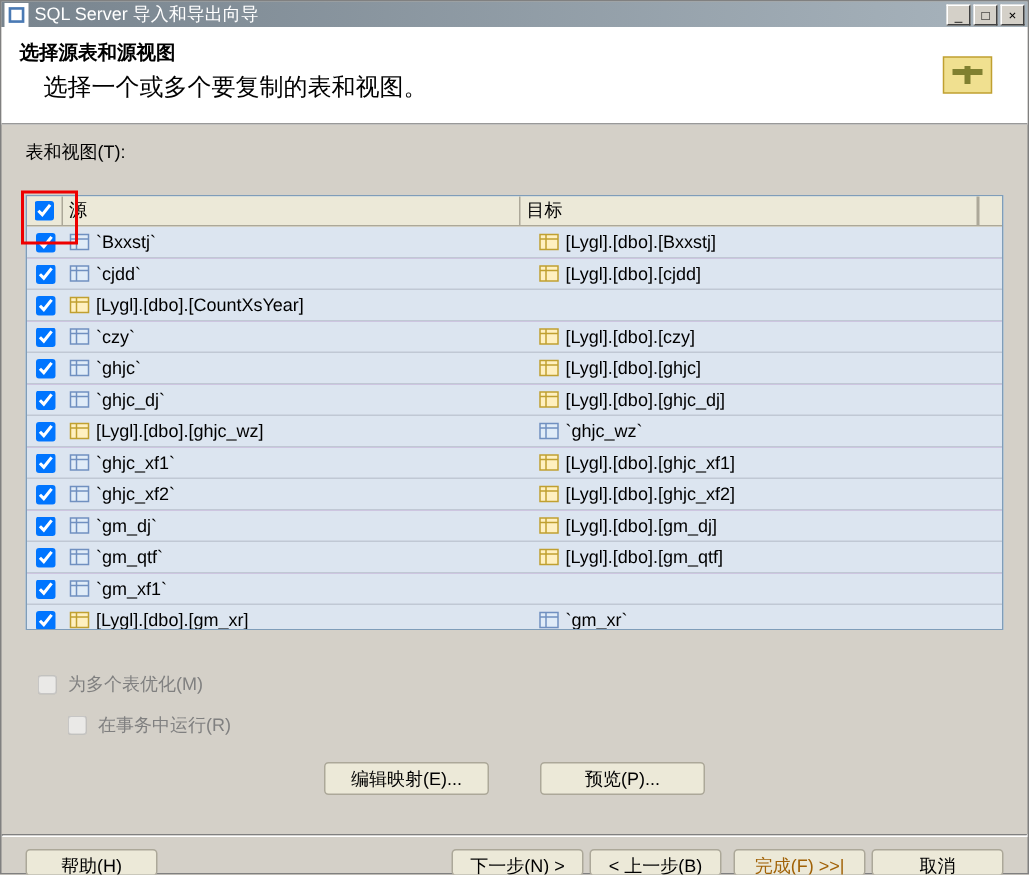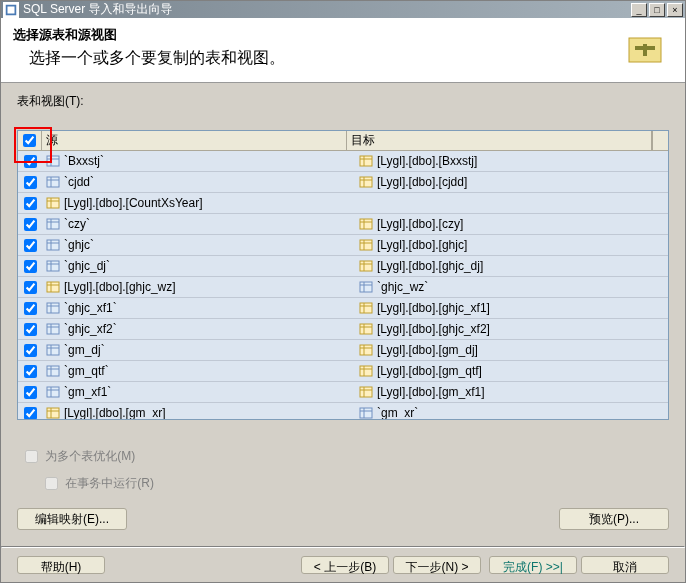--- a/index.html
+++ b/index.html
@@ -32,29 +32,29 @@
 .cell-chk { width: 24px; justify-content: center; }
 .cell-src { flex: 1; min-width: 300px; gap: 4px; }
 .cell-tgt { flex: 1; min-width: 290px; gap: 4px; }
 .tbl-icon { width: 14px; height: 14px; display: inline-flex; }
 .tbl-icon svg { width: 14px; height: 14px; }
 input[type=checkbox] { width: 13px; height: 13px; }
 .options { margin-top: 28px; padding-left: 6px; color: #808080; }
 .options label { display: block; margin-bottom: 10px; padding-left: 2px; }
 .options input { margin-right: 4px; vertical-align: middle; }
 .indent { margin-left: 20px; }
-.mid-buttons { display: flex; justify-content: space-between; gap: 34px; padding: 6px 16px 16px 16px; }
+.mid-buttons { display: flex; justify-content: center; gap: 34px; padding: 6px 16px 26px 16px; }
 .mid-buttons button { width: 110px; height: 22px; }
 .sep { border-top: 1px solid #808080; border-bottom: 1px solid #fff; margin: 0; }
 .footer { display: flex; padding: 8px 16px; align-items: center; }
 .footer .left { }
 .footer .right { margin-left: auto; display: flex; gap: 8px; }
 .footer .pair { display: flex; gap: 4px; }
 button { background: #ece9d8; border: 1px solid #aca899; border-radius: 3px; font-size: 12px; padding: 2px 8px; font-family: inherit; }
-button:disabled { color: #0f766e; }
+button:disabled { color: #a16207; }
 .footer button { width: 88px; height: 18px; }
 </style>
 </head>
 <body>
 
 <div class="window">
   <div class="titlebar">
     <span class="title-icon">
       <svg viewBox="0 0 16 16">
           <rect x="2" y="2" width="12" height="12" fill="#4a7ab4"></rect>
@@ -368,30 +368,20 @@
             <div class="cell cell-src">
               <span class="tbl-icon">
                 <svg viewBox="0 0 14 14">
                   <rect x="1" y="2" width="12" height="10" fill="#e0ecf8" stroke="#7090c0"></rect>
                   <line x1="1" y1="5" x2="13" y2="5" stroke="#7090c0"></line>
                   <line x1="5" y1="2" x2="5" y2="12" stroke="#7090c0"></line>
                 </svg>
               </span>
               <span>`gm_xf1`</span>
             </div>
-            <div class="cell cell-tgt">
-              <span class="tbl-icon">
-                <svg viewBox="0 0 14 14">
-                  <rect x="1" y="2" width="12" height="10" fill="#fff0c0" stroke="#c0a030"></rect>
-                  <line x1="1" y1="5" x2="13" y2="5" stroke="#c0a030"></line>
-                  <line x1="5" y1="2" x2="5" y2="12" stroke="#c0a030"></line>
-                </svg>
-              </span>
-              <span>[Lygl].[dbo].[gm_xf1]</span>
-            </div>
           </div>
           <div class="row">
             <div class="cell cell-chk">
               <input type="checkbox" checked="" style="">
             </div>
             <div class="cell cell-tgt">
               <span class="tbl-icon">
                 <svg viewBox="0 0 14 14">
                   <rect x="1" y="2" width="12" height="10" fill="#fff0c0" stroke="#c0a030"></rect>
                   <line x1="1" y1="5" x2="13" y2="5" stroke="#c0a030"></line>
@@ -432,22 +422,22 @@
   </div>
 
   <hr class="sep">
 
   <div class="footer">
     <div class="left">
       <button>帮助(H)</button>
     </div>
     <div class="right">
       <div class="pair">
+        <button>下一步(N) &gt;</button>
         <button>&lt; 上一步(B)</button>
-        <button>下一步(N) &gt;</button>
       </div>
       <div class="pair">
         <button disabled="">完成(F) &gt;&gt;|</button>
         <button>取消</button>
       </div>
     </div>
   </div>
 </div>
 
 </body></html>

